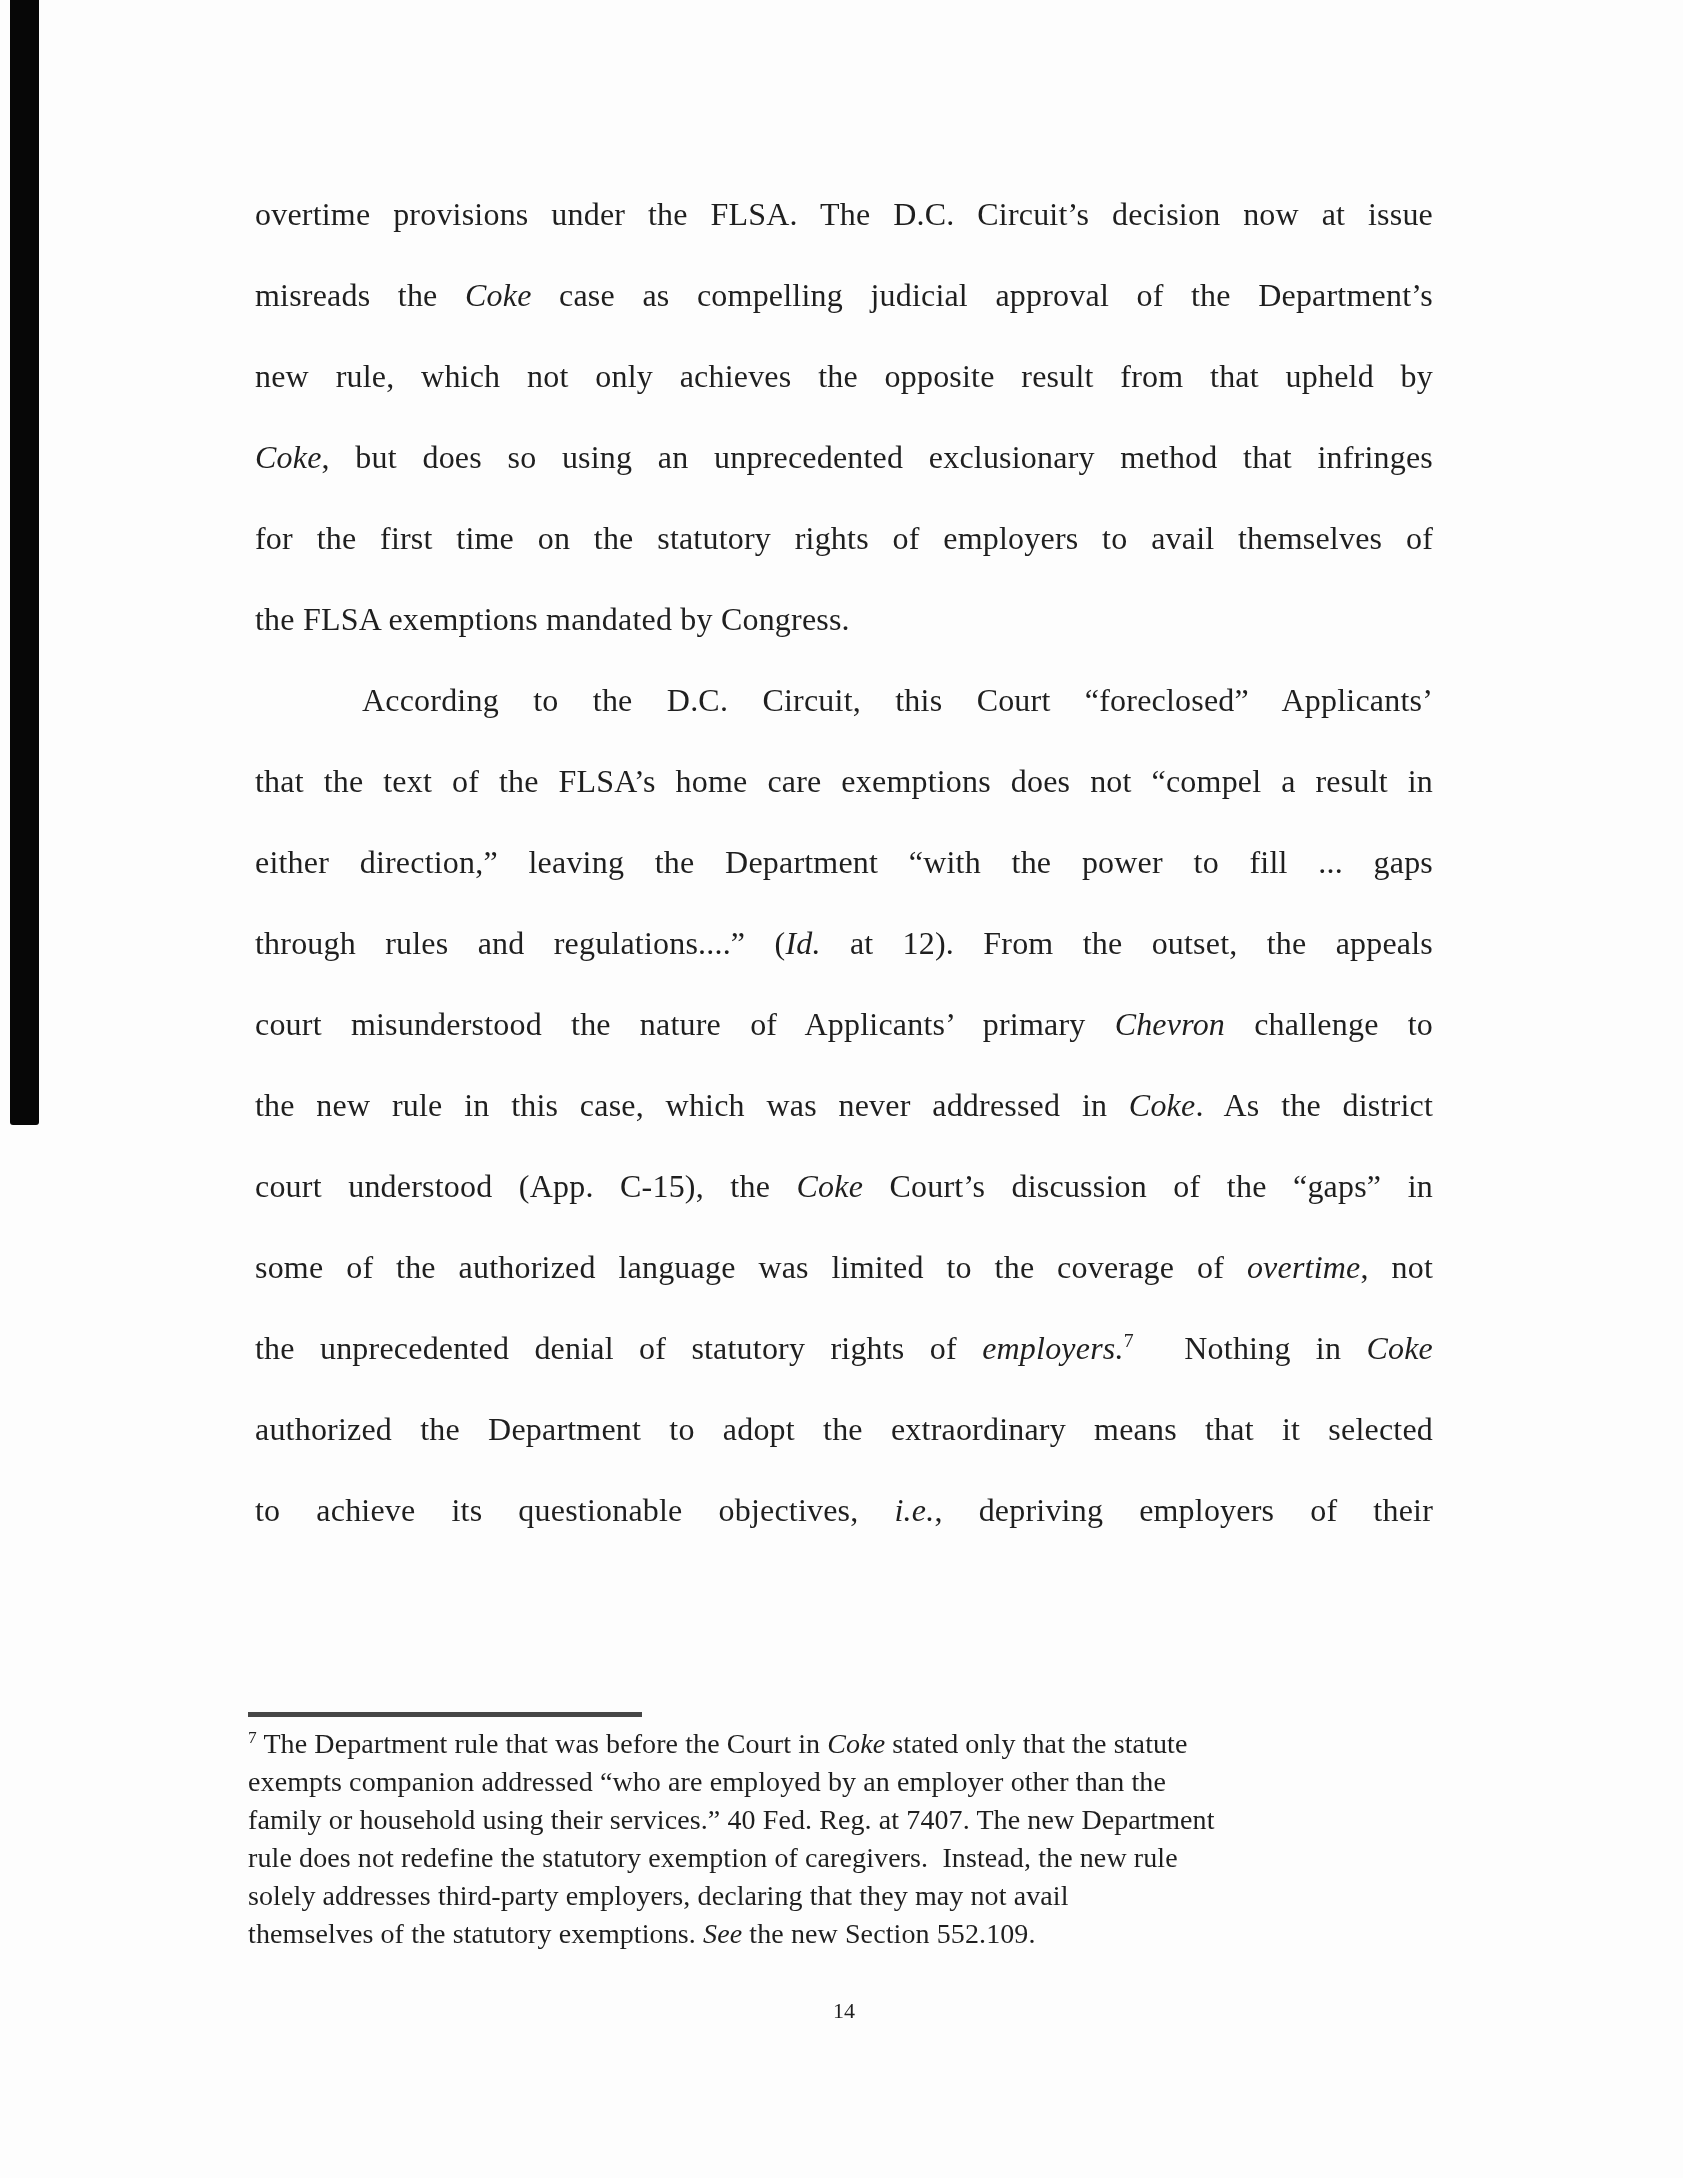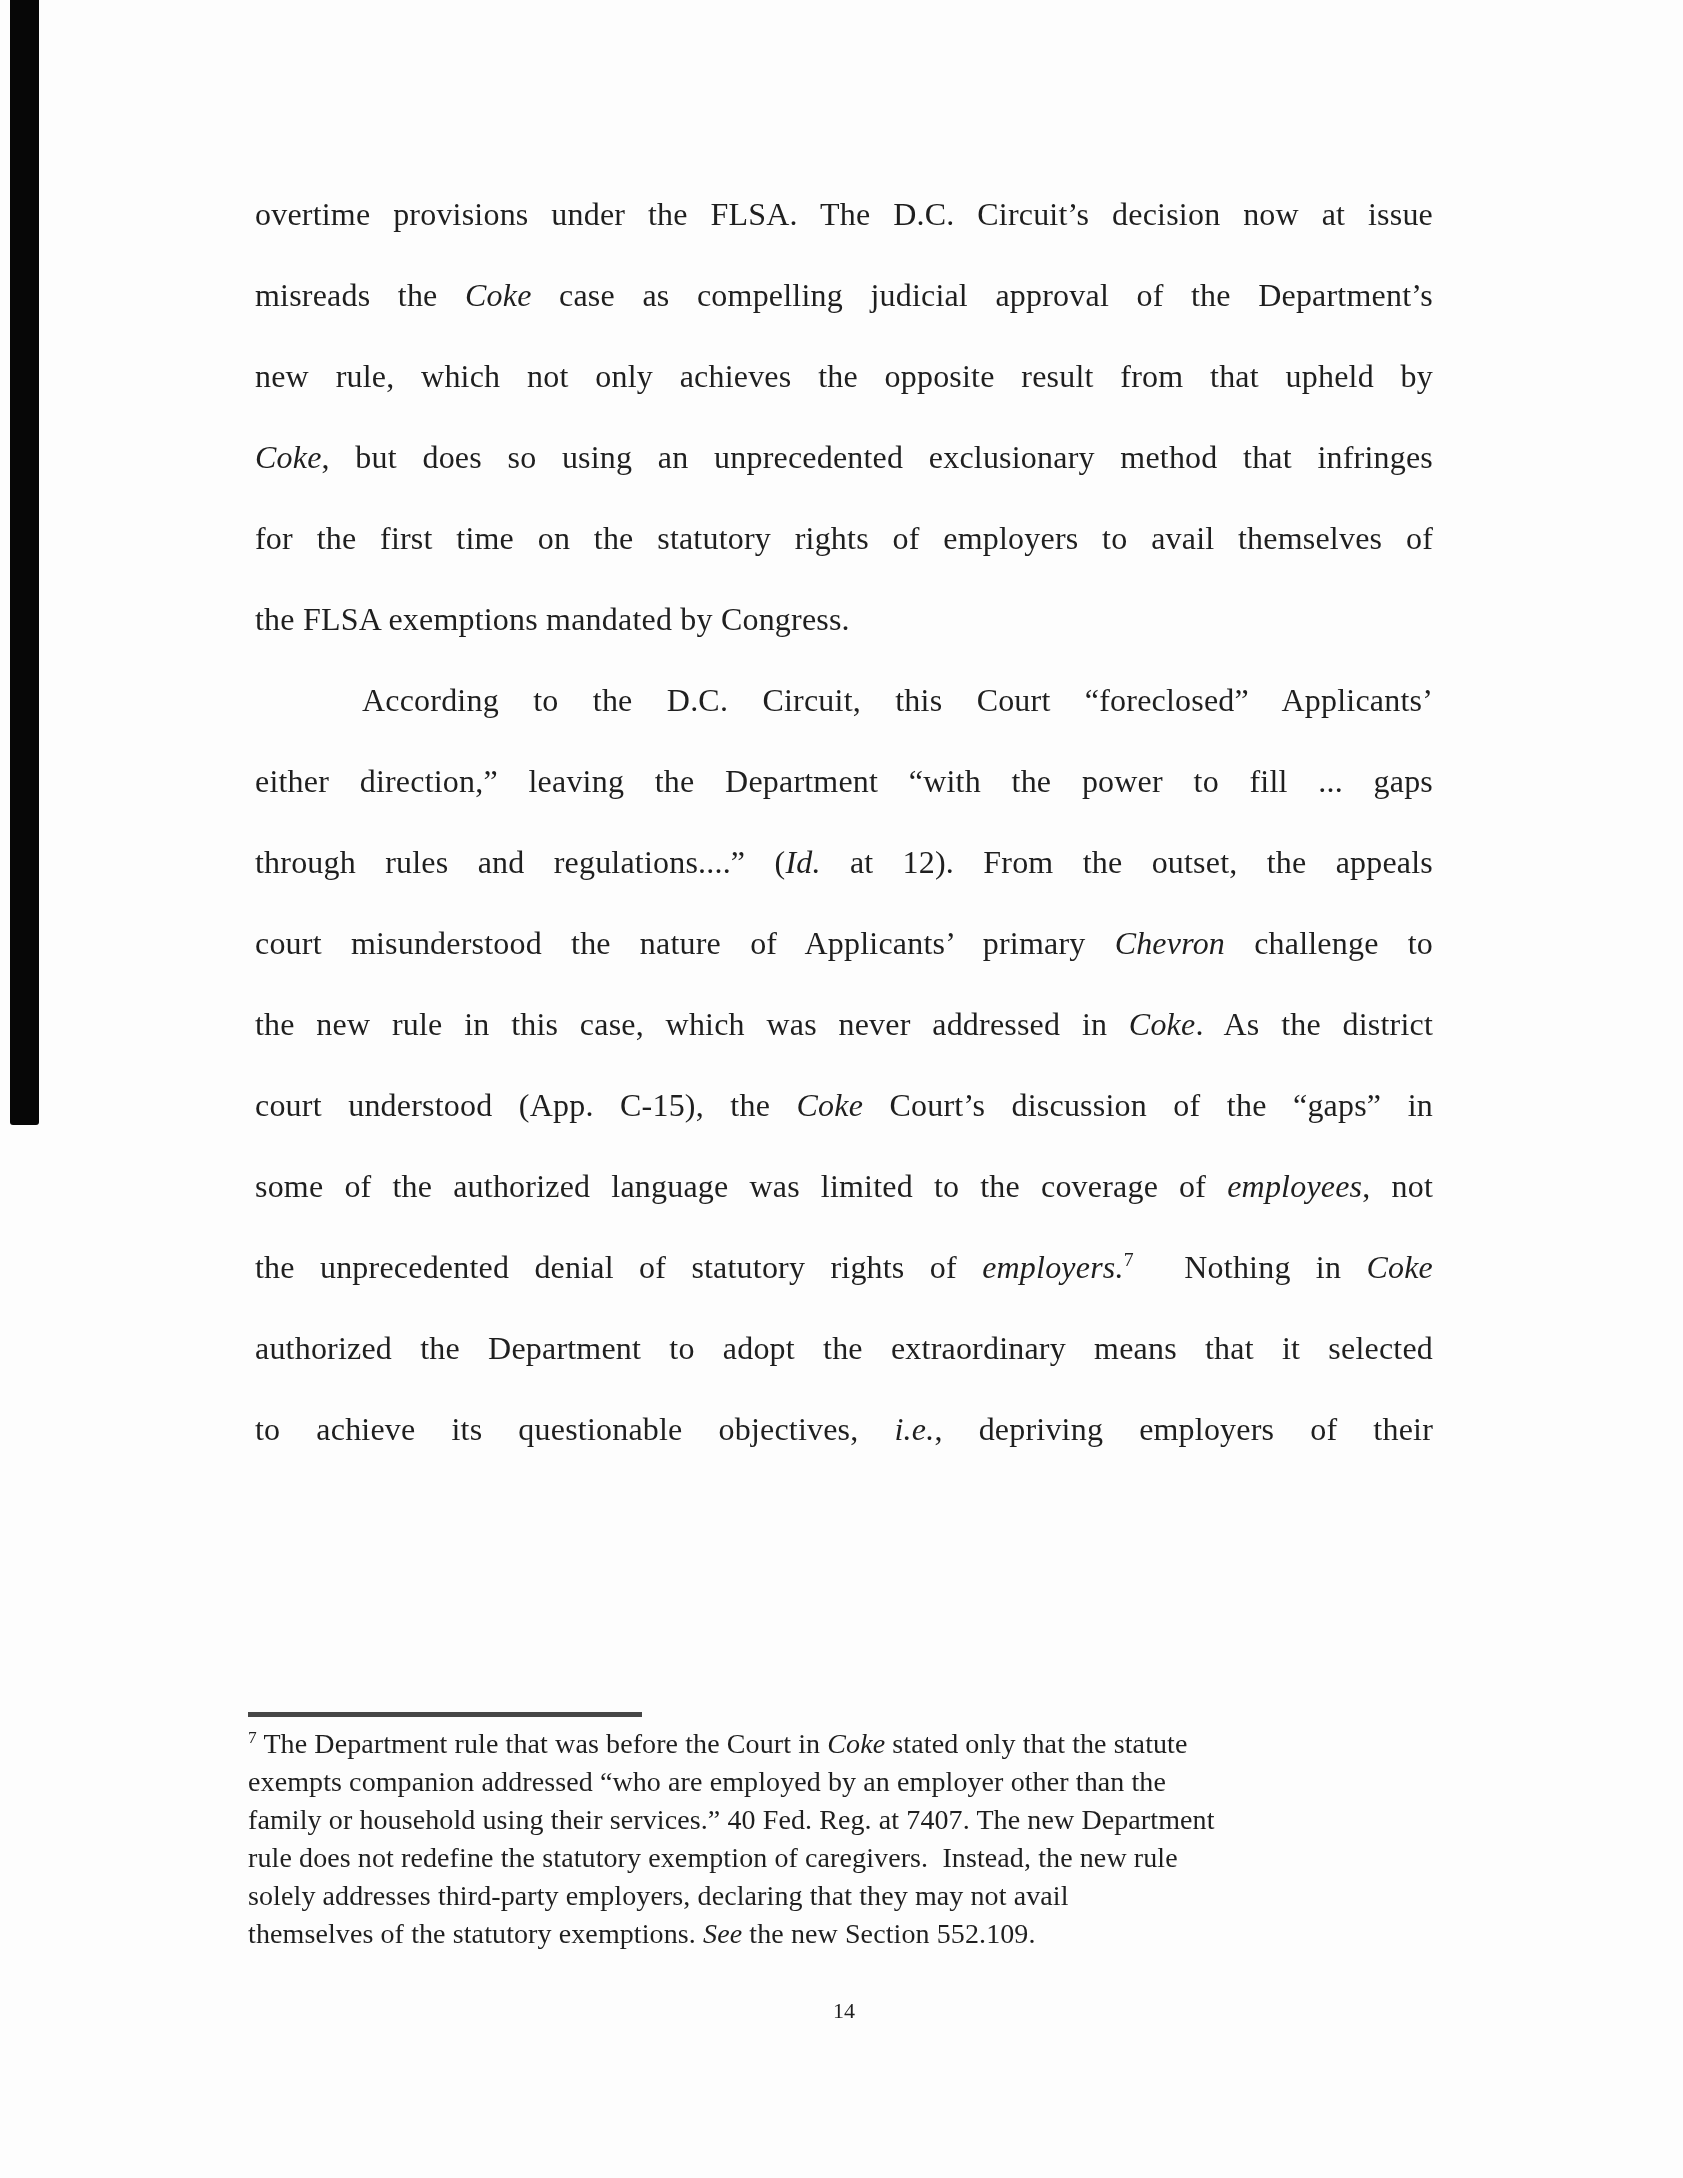--- a/index.html
+++ b/index.html
@@ -94,26 +94,27 @@
   <div class="scan-bar"></div>
 
   <div class="body-text">
       <div class="line"><span>overtime provisions under the FLSA. The D.C. Circuit’s decision now at issue</span></div>
       <div class="line"><span>misreads the </span><span><em>Coke</em></span><span> case as compelling judicial approval of the Department’s</span></div>
       <div class="line"><span>new rule, which not only achieves the opposite result from that upheld by</span></div>
       <div class="line"><span><em>Coke</em></span><span>, but does so using an unprecedented exclusionary method that infringes</span></div>
       <div class="line"><span>for the first time on the statutory rights of employers to avail themselves of</span></div>
       <div class="line nojust"><span>the FLSA exemptions mandated by Congress.</span></div>
       <div class="line indent"><span>According to the D.C. Circuit, this Court “foreclosed” Applicants’</span></div>
+      <div class="line"><span>that the text of the FLSA’s home care exemptions does not “compel a result in</span></div>
       <div class="line"><span>either direction,” leaving the Department “with the power to fill ... gaps</span></div>
       <div class="line"><span>through rules and regulations....” (</span><span><em>Id.</em></span><span> at 12). From the outset, the appeals</span></div>
       <div class="line"><span>court misunderstood the nature of Applicants’ primary </span><span><em>Chevron</em></span><span> challenge to</span></div>
       <div class="line"><span>the new rule in this case, which was never addressed in </span><span><em>Coke</em></span><span>. As the district</span></div>
       <div class="line"><span>court understood (App. C-15), the </span><span><em>Coke</em></span><span> Court’s discussion of the “gaps” in</span></div>
-      <div class="line"><span>some of the authorized language was limited to the coverage of </span><span><em>employees</em></span><span>, not</span></div>
+      <div class="line"><span>some of the authorized language was limited to the coverage of </span><span><em>overtime</em></span><span>, not</span></div>
       <div class="line"><span>the unprecedented denial of statutory rights of </span><span><em>employers.</em></span><sup>7</sup><span>&nbsp; Nothing in </span><span><em>Coke</em></span></div>
       <div class="line"><span>authorized the Department to adopt the extraordinary means that it selected</span></div>
       <div class="line"><span>to achieve its questionable objectives, </span><span><em>i.e.</em></span><span>, depriving employers of their</span></div>
     </div>
 
   <div class="fn-rule"></div>
 
   <div class="footnote">
       <div class="line"><sup>7</sup><span> The Department rule that was before the Court in </span><span><em>Coke</em></span><span> stated only that the statute</span></div>
       <div class="line"><span>exempts companion addressed “who are employed by an employer other than the</span></div>

